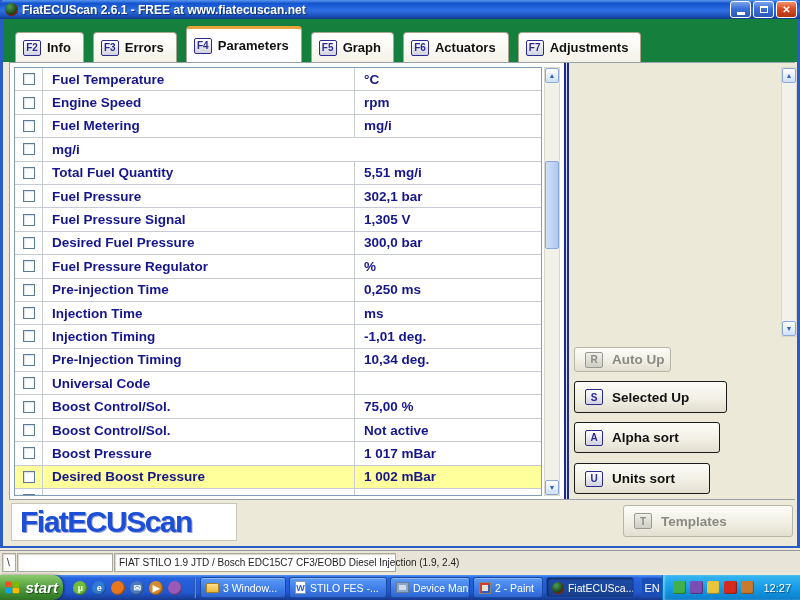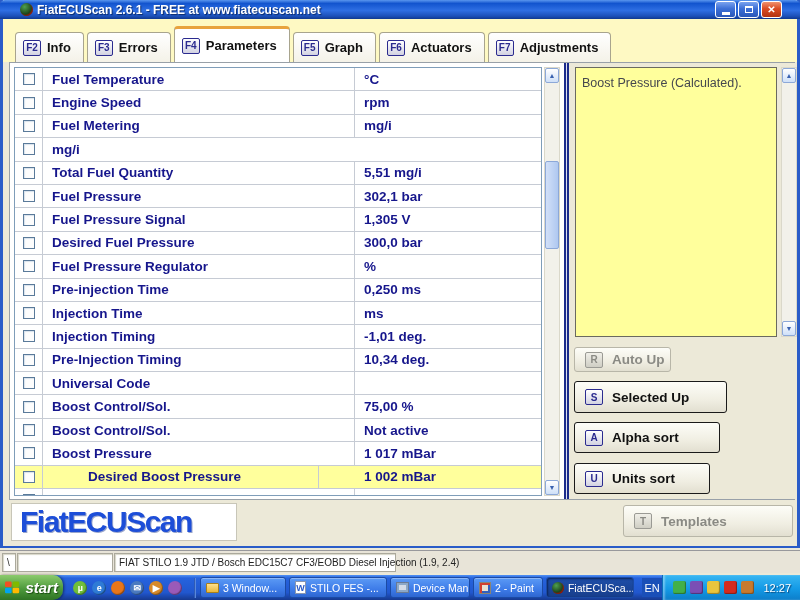--- a/index.html
+++ b/index.html
@@ -5,37 +5,37 @@
   * { margin:0; padding:0; box-sizing:border-box; }
   html,body { width:800px; height:600px; overflow:hidden; background:#ECE9D8;
     font-family:"Liberation Sans", sans-serif; }
 
   
   .window { position:absolute; top:0; left:0; width:800px; height:548px;
     border-left:3px solid #2A5CC8; border-right:3px solid #2A5CC8; border-bottom:2px solid #2A5CC8;
     background:#ECE9D8; }
   .titlebar { position:absolute; top:0; left:-3px; width:800px; height:19px;
     background:linear-gradient(180deg,#5A96EE 0%,#1254CE 18%,#2F6FE3 55%,#1C50B8 85%,#10398F 100%);
-    border-radius:5px 5px 0 0; display:flex; align-items:center; padding:0 18px; }
+    border-radius:5px 5px 0 0; display:flex; align-items:center; padding:0 3px; }
   .appicon { width:13px; height:13px; border-radius:50%; margin:0 4px 0 2px;
     background:radial-gradient(circle at 35% 30%, #4FA04F 0%, #1E4A1E 55%, #0A1A0A 100%);
     box-shadow:inset -1px -1px 1px rgba(255,0,0,.55); flex:0 0 auto; }
   .title { color:#fff; font-weight:bold; font-size:12px; text-shadow:1px 1px 1px #0A2A6A;
     white-space:nowrap; flex:1; }
   .winbtns { display:flex; gap:2px; }
   .wb { width:21px; height:17px; border-radius:3px; border:1px solid #fff;
     display:flex; align-items:center; justify-content:center; color:#fff; font-size:10px; font-weight:bold;
     background:linear-gradient(180deg,#7AA2EE 0%,#3C6FD6 45%,#2A57B8 100%); cursor:default; }
   .wb.close { background:linear-gradient(180deg,#F0926E 0%,#DA4B22 45%,#B23312 100%); }
   .g-min { display:block; width:8px; height:3px; background:#fff; margin-top:7px; }
   .g-res { display:block; width:8px; height:7px; border:1px solid #fff; border-top:2px solid #fff; }
 
   
-  .tabstrip { position:absolute; top:19px; left:0; width:794px; height:43px; background:#fef9c3;
-    display:flex; align-items:flex-end; padding-left:12px; }
+  .tabstrip { position:absolute; top:19px; left:0; width:794px; height:43px; background:#15803d;
+    display:flex; align-items:flex-end; padding-left:12px;gap:6px; }
   .tab { display:flex; align-items:center; gap:6px; padding:0 12px 0 7px; height:30px;
     background:linear-gradient(180deg,#FFFFFF 0%,#F4F2E8 100%);
     border:1px solid #A8A48E; border-bottom:none; border-radius:4px 4px 0 0; margin-right:3px;
     font-size:13px; font-weight:bold; color:#111; cursor:default; white-space:nowrap; }
   .tab.active { height:36px; background:#FFFFFF; border-top:3px solid #E8A33D; position:relative; z-index:2; }
   .kbadge { display:inline-flex; align-items:center; justify-content:center; width:18px; height:16px;
     border:1px solid #2B2B8F; border-radius:2px; background:linear-gradient(180deg,#FFFFFF,#D2D2E2);
     color:#2B2B8F; font-size:10px; font-weight:bold; flex:0 0 auto; }
   .kbadge.dis { border-color:#9a9a94; color:#8a8a84; background:linear-gradient(180deg,#F0EFE8,#CFCEC4); }
 
@@ -44,21 +44,21 @@
     background:#fff; border:1px solid #98A0A8; }
   .table-wrap { position:absolute; left:4px; top:4px; width:528px; height:429px;
     border:1px solid #7F9DB9; overflow:hidden; background:#fff; }
   .p-row { display:flex; height:23.4px; border-bottom:1px solid #C6CBD4; }
   .c-check { width:28px; border-right:1px solid #C6CBD4; display:flex; align-items:center; justify-content:center; }
   .checkbox { width:12px; height:12px; border:1px solid #5A7A9A; background:#FDFDFD;
     box-shadow:inset 1px 1px 1px #D8E2EC; }
   .c-name { flex:1; border-right:1px solid #C6CBD4; display:flex; align-items:center; padding-left:9px; }
   .c-val { width:186px; display:flex; align-items:center; padding-left:9px; }
   .c-name span, .c-val span { font-size:13.5px; font-weight:bold; color:#16168C; white-space:nowrap; }
-  .p-row.hl { background:#FFFF9C;gap:36px; }
+  .p-row.hl { background:#FFFF9C; }
 
   
   .sb { position:absolute; background:#F2F1EA; border:1px solid #DAD8CA; }
   .table-sb { left:534px; top:4px; width:16px; height:429px; }
   .info-sb { left:211px; top:4px; width:16px; height:270px; }
   .sb-btn { position:absolute; left:0; width:14px; height:15px;
     background:linear-gradient(180deg,#FFFFFF,#CFE0F8); border:1px solid #8CA8D8; border-radius:2px;
     color:#3A62B0; font-size:7px; display:flex; align-items:center; justify-content:center; }
   .sb-btn.up { top:0; } .sb-btn.down { bottom:0; }
   .sb-thumb { position:absolute; left:0; width:14px;
@@ -395,23 +395,20 @@
 
     <div class="sb table-sb">
       <div class="sb-btn up">▲</div>
       <div class="sb-thumb"></div>
       <div class="sb-btn down">▼</div>
     </div>
 
     <div class="splitter"></div>
 
     <div class="right-panel">
-      <div class="info-box">
-        <span>Boost Pressure (Calculated).</span>
-      </div>
       <div class="sb info-sb">
         <div class="sb-btn up">▲</div>
         <div class="sb-btn down">▼</div>
       </div>
       <div id="sidebtns">
           <button class="xbtn dis" id="btn-auto">
             <span class="kbadge dis">R</span>
             <span class="xlabel">Auto Up</span>
           </button>
           <button class="xbtn" id="btn-sel">

